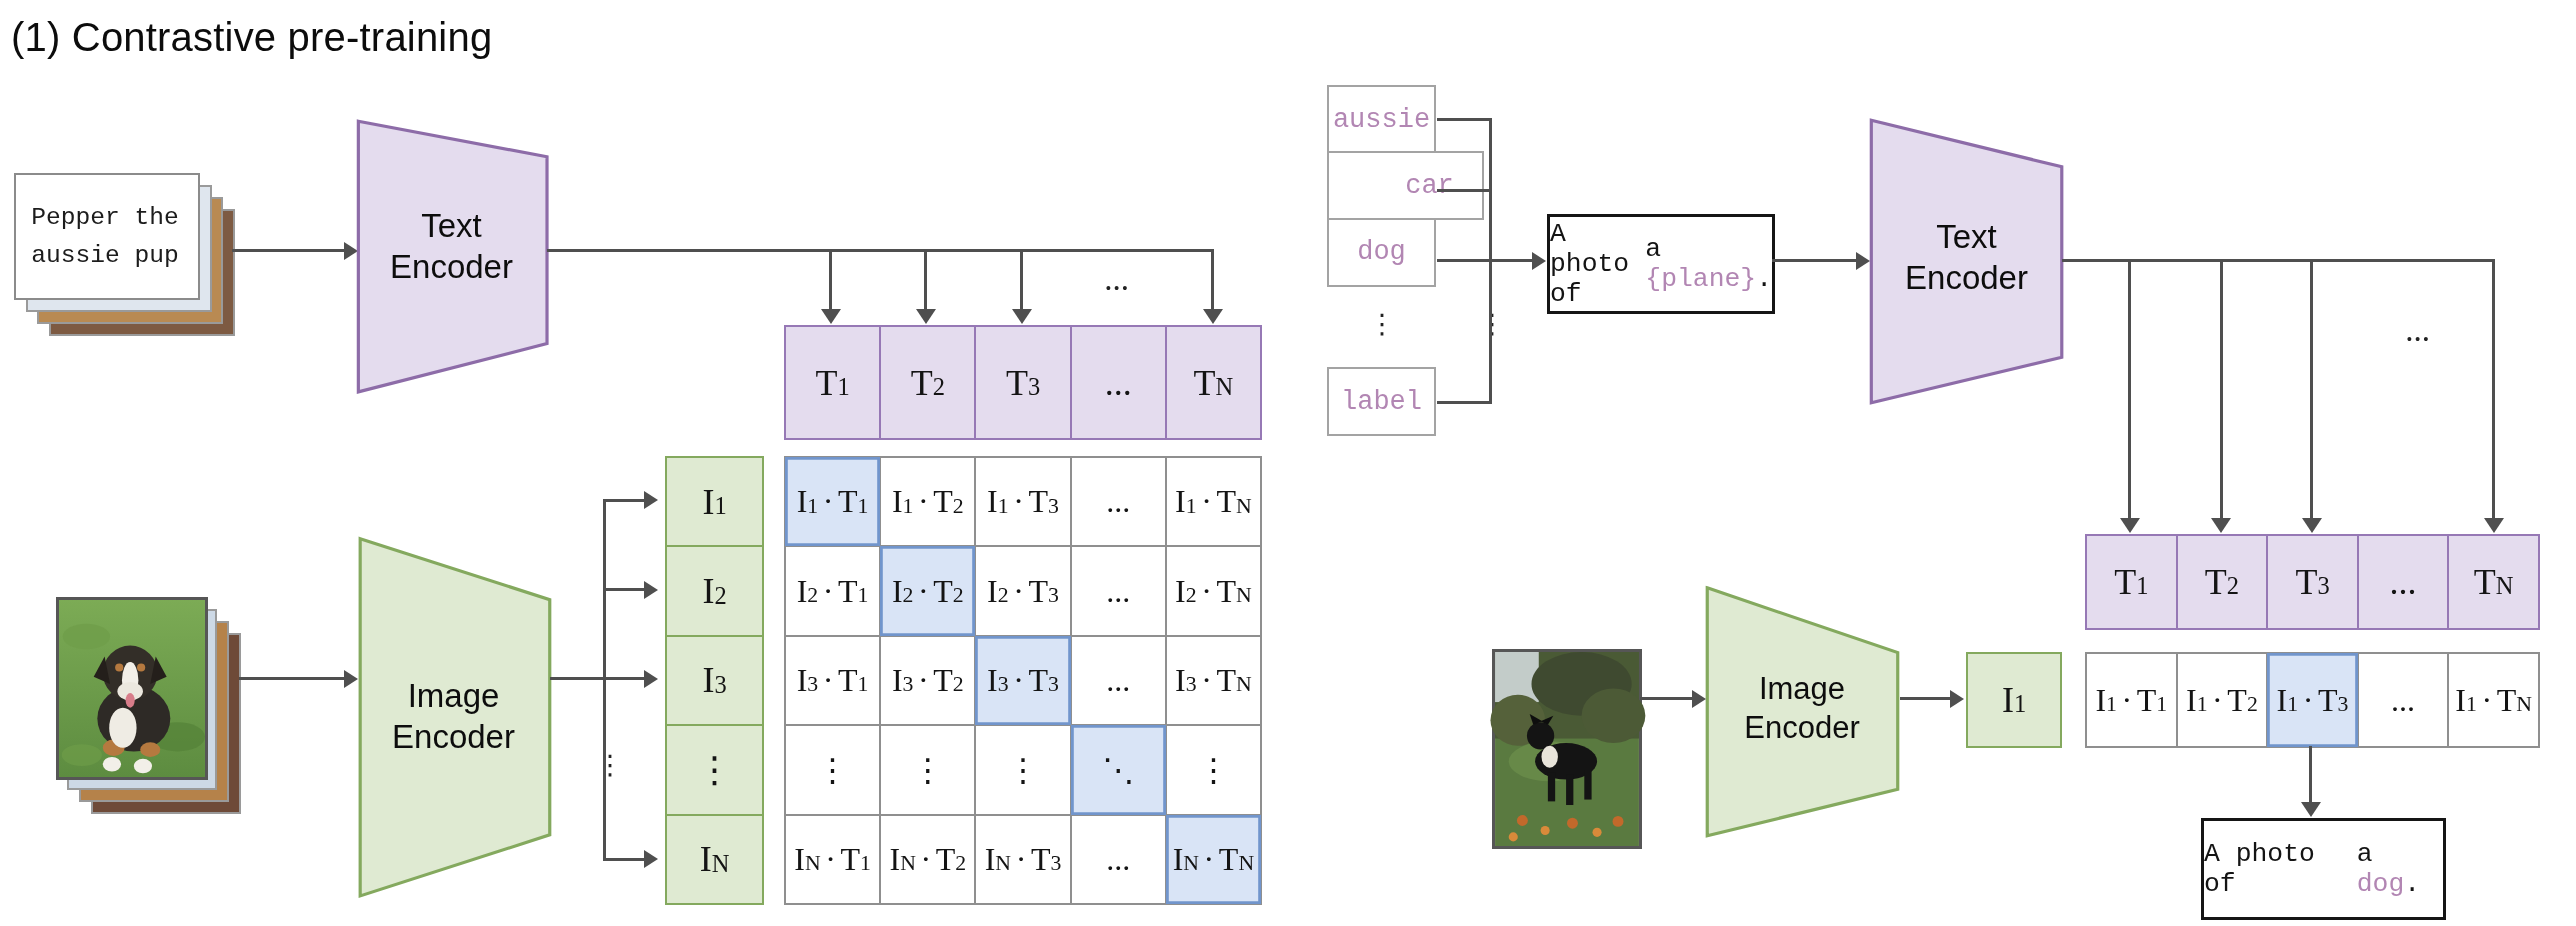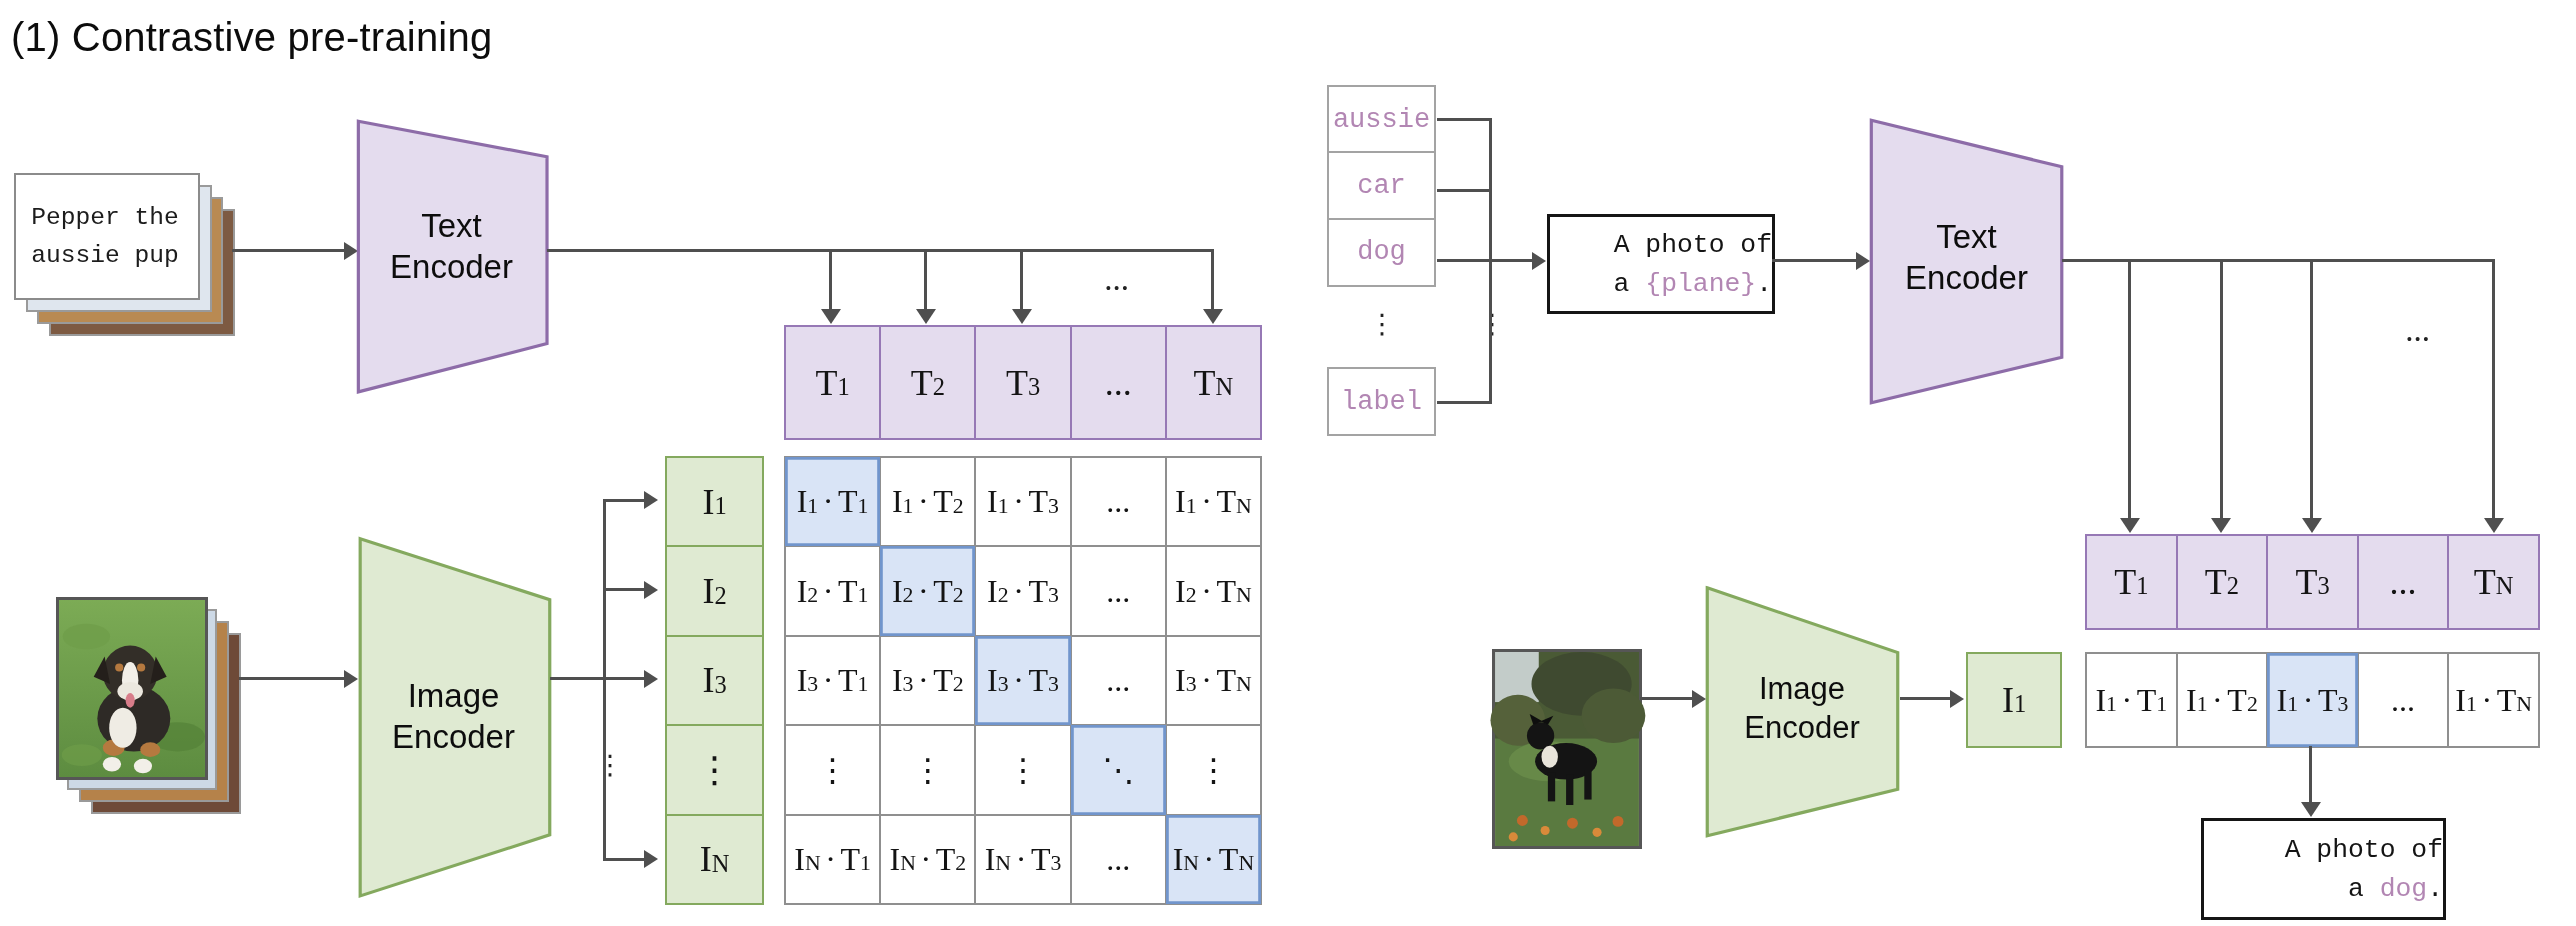--- a/index.html
+++ b/index.html
@@ -34,21 +34,21 @@
   .green-col{border:1.8px solid var(--gb);background:var(--gf);}
   .green-col .cell{border:1.8px solid var(--gb);background:var(--gf);}
   .gray-grid{border:1.8px solid var(--gray);}
   .gray-grid .cell{border:1.5px solid var(--gray);background:#fff;font-size:32px;}
   .gray-grid .cell .mid{padding:0 4.6px;}
   .cell.hl{background:var(--hf) !important;border-color:var(--hb) !important;
            box-shadow:inset 0 0 0 1.8px var(--hb);}
   .dots-label{font-family:"Liberation Serif","DejaVu Serif",serif;color:#222;text-align:center;}
   
   .promptbox{position:absolute;border:3.6px solid #151515;background:#fff;display:flex;
-     flex-direction:column;align-items:flex-end;justify-content:center;gap:9px;
+     flex-direction:row;align-items:center;justify-content:center;gap:9px;
      font-family:"Liberation Mono","DejaVu Sans Mono",monospace;font-size:26.4px;color:#141414;}
   .lab-purple{color:var(--lab);}
   
   .classbox{width:105px;height:65px;border:2.7px solid var(--boxgray);background:#fff;
      display:flex;align-items:center;justify-content:center;
      font-family:"Liberation Mono","DejaVu Sans Mono",monospace;font-size:27px;color:var(--lab);}
   .enc-label{position:absolute;text-align:center;font-size:33px;line-height:1.25;color:#0d0d0d;}
   svg{position:absolute;overflow:visible;}
   .trap-p{fill:var(--pf);stroke:var(--pbord);stroke-width:3.5;}
   .trap-g{fill:var(--gf);stroke:var(--gb);stroke-width:3.5;}
@@ -308,21 +308,21 @@
         <sub>N</sub>
         <span class="mid">·</span>
         <span>T</span>
         <sub>N</sub>
       </div>
     </div>
 
 
   <div class="abs" style="left:1327px;top:85px;display:flex;flex-direction:column;">
       <div class="classbox">aussie</div>
-      <div class="classbox" style="margin-top: -2.7px;">car</div>
+      <div class="classbox" style="margin-top: -2.7px; padding-left: 48px;">car</div>
       <div class="classbox" style="margin-top: -2.7px;">dog</div>
     </div>
   <div class="abs classbox" style="left:1327px;top:367px;">label</div>
   <div class="abs dots-label" style="left:1349px;top:308px;width:66px;font-size:27px;">⋮</div>
   <div class="abs dots-label" style="left:1459px;top:308px;width:66px;font-size:27px;">⋮</div>
 
   <div class="hline" style="left:1437px;top:118px;width:55px;"></div>
   <div class="hline" style="left:1437px;top:189px;width:55px;"></div>
   <div class="hline" style="left:1437px;top:259px;width:55px;"></div>
   <div class="hline" style="left:1437px;top:401px;width:55px;"></div>

